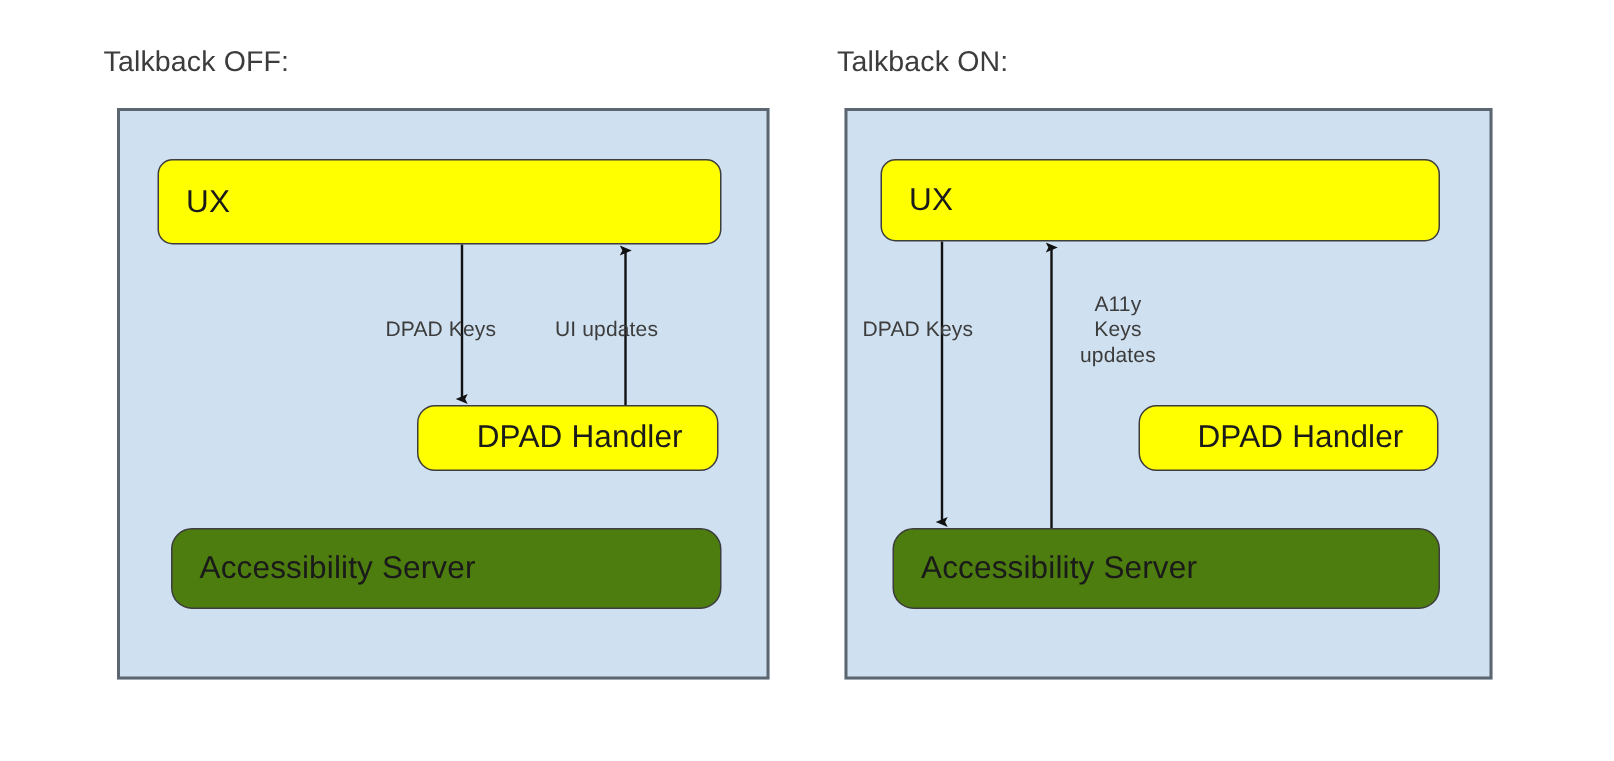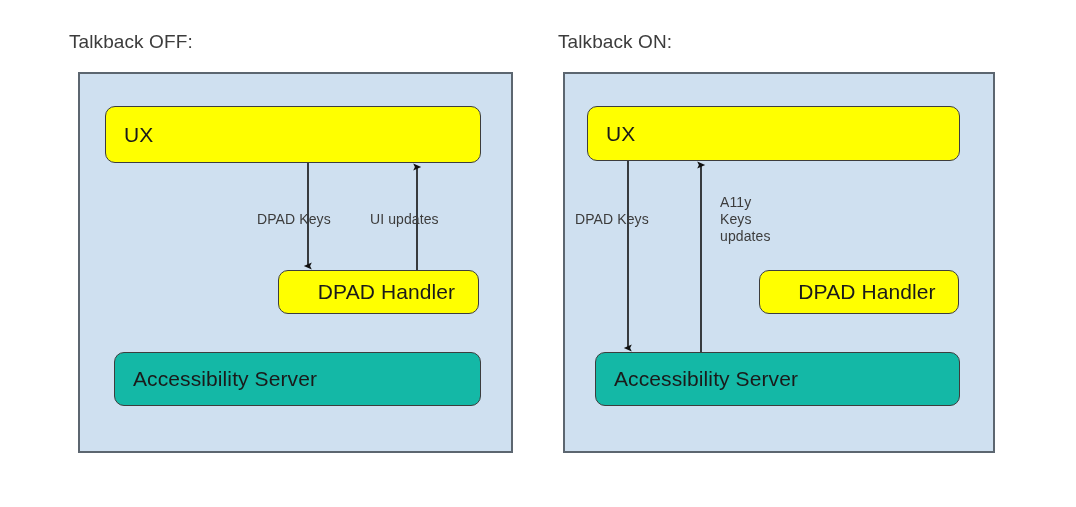--- a/index.html
+++ b/index.html
@@ -13,20 +13,21 @@
     height: 507px;
     position: relative;
     font-family: "Liberation Sans", sans-serif;
     color: #1f1f1f;
     overflow: hidden;
   }
 
   .canvas {
     position: absolute;
     inset: 0;
+    text-align: center;
   }
 
   
   .section-title {
     position: absolute;
     font-size: 19px;
     line-height: 22px;
     color: #3c3c3c;
     white-space: nowrap;
     letter-spacing: 0.1px;
@@ -52,22 +53,22 @@
     border-radius: 10px;
     display: flex;
     align-items: center;
     font-size: 21px;
     line-height: 24px;
     color: #1a1a1a;
     padding-left: 18px;
     letter-spacing: 0.1px;
   }
   .node.yellow { background: #ffff00; }
-  .node.green  { background: #14b8a6; }
-  .node.center { justify-content: center; padding-left: 16px; }
+  .node.green  { background: #4d7c0f; border-radius: 14px; }
+  .node.center { justify-content: center; padding-left: 16px; border-radius: 12px; }
 
   
   #node-ux-off      { left: 25px;  top: 32px;  width: 376px; height: 57px; }
   #node-dpad-off    { left: 198px; top: 196px; width: 201px; height: 44px; }
   #node-a11y-off    { left: 34px;  top: 278px; width: 367px; height: 54px; }
 
   
   #node-ux-on       { left: 22px;  top: 32px;  width: 373px; height: 55px; }
   #node-dpad-on     { left: 194px; top: 196px; width: 200px; height: 44px; }
   #node-a11y-on     { left: 30px;  top: 278px; width: 365px; height: 54px; }

